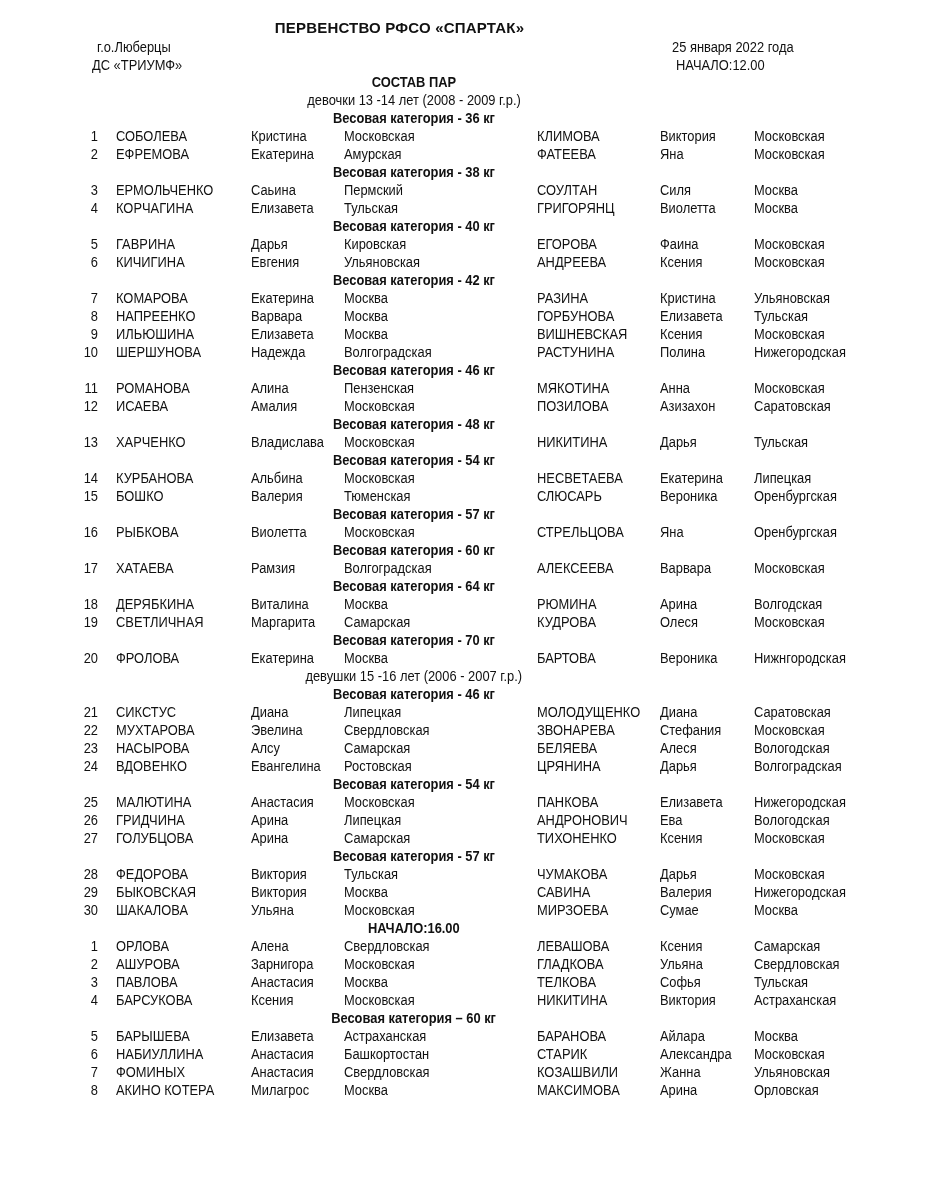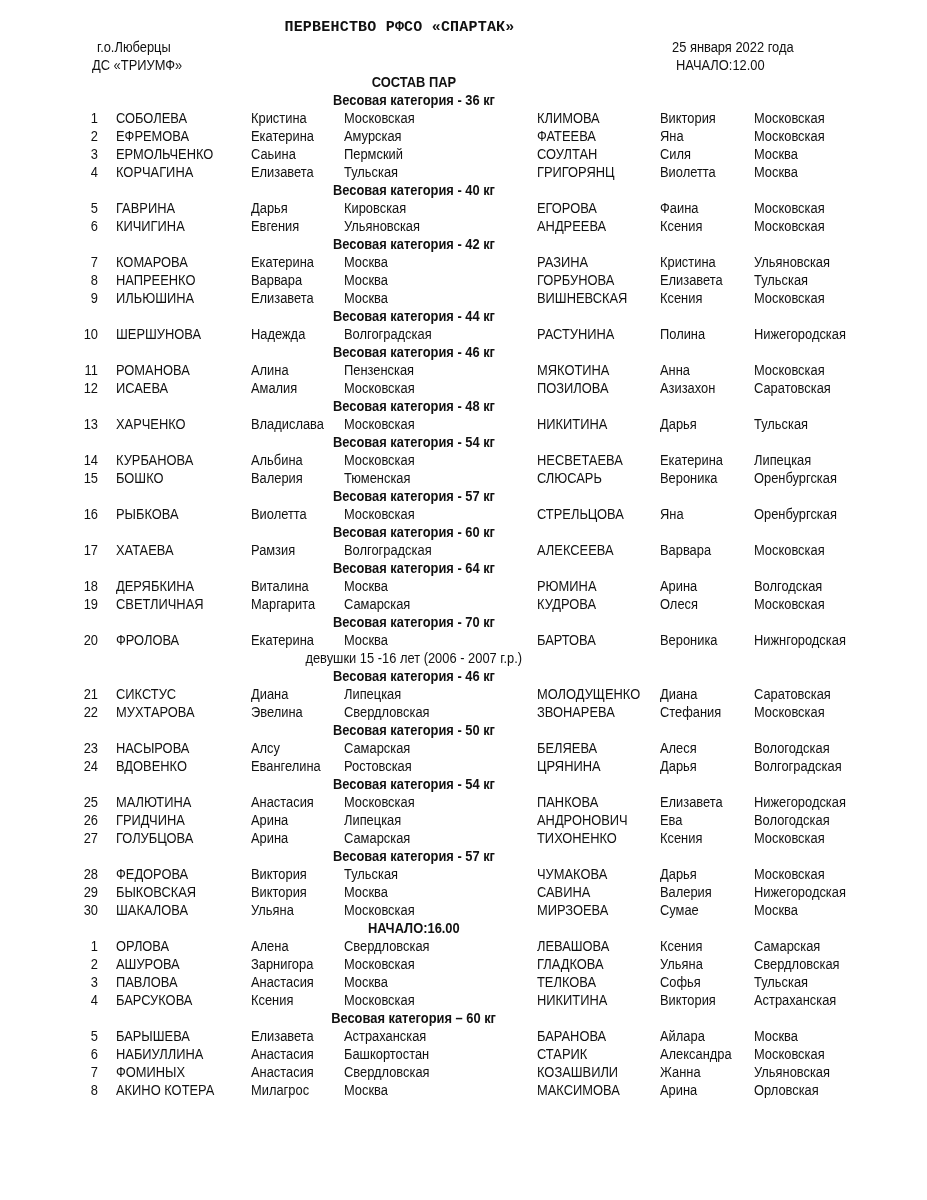--- a/index.html
+++ b/index.html
@@ -1,17 +1,17 @@
 <!DOCTYPE html>
 <html><head>
 <meta charset="utf-8">
 <style>
   html, body { margin: 0; padding: 0; background: #ffffff; }
   body { width: 927px; height: 1200px; position: relative; overflow: hidden; color: #111; font-family: "Liberation Sans", sans-serif; }
-  .title { position: absolute; top: 19px; left: 0; width: 799px; text-align: center; font-family: Liberation Mono, monospace; font-weight: bold; font-size: 15px; letter-spacing: 0.2px; }
+  .title { position: absolute; top: 19px; left: 0; width: 799px; text-align: center; font-family: Liberation Sans, sans-serif; font-weight: bold; font-size: 15px; letter-spacing: 0.2px; }
   .hdr { position: absolute; font-size: 14px; line-height: 18px; transform: scaleX(0.92); transform-origin: left top; }
   #doc { position: absolute; top: 73px; left: 0; width: 927px; }
   .line { height: 18px; line-height: 18px; font-size: 14px; position: relative; white-space: nowrap; }
   .center { text-align: center; width: 828px; }
   .center span { display: inline-block; transform: scaleX(0.92); }
   .bold { font-weight: bold; }
   .c { position: absolute; top: 0; transform: scaleX(0.92); transform-origin: left center; }
   .c-num { left: 82px; width: 16px; text-align: right; transform-origin: right center; }
   .c-ln1 { left: 116px; }
   .c-fn1 { left: 251px; }
@@ -24,39 +24,41 @@
 <body>
 
 <div class="title">ПЕРВЕНСТВО РФСО «СПАРТАК»</div>
 <div class="hdr" style="top:38px;left:97px;">г.о.Люберцы</div>
 <div class="hdr" style="top:56px;left:92px;">ДС «ТРИУМФ»</div>
 <div class="hdr" style="top:38px;left:672px;">25 января 2022 года</div>
 <div class="hdr" style="top:56px;left:676px;">НАЧАЛО:12.00</div>
 
 <div id="doc">
   <div class="line center bold"><span>СОСТАВ  ПАР</span></div>
+<div class="line center"><span>девочки 13 -14 лет  (2008 - 2009 г.р.)</span></div>
     <div class="line center bold"><span>Весовая категория - 36 кг</span></div>
     <div class="line">
       <span class="c c-num">1</span>
       <span class="c c-ln1">СОБОЛЕВА</span>
       <span class="c c-fn1">Кристина</span>
       <span class="c c-rg1">Московская</span>
       <span class="c c-ln2">КЛИМОВА</span>
       <span class="c c-fn2">Виктория</span>
       <span class="c c-rg2">Московская</span>
     </div>
     <div class="line">
       <span class="c c-num">2</span>
       <span class="c c-ln1">ЕФРЕМОВА</span>
       <span class="c c-fn1">Екатерина</span>
       <span class="c c-rg1">Амурская</span>
       <span class="c c-ln2">ФАТЕЕВА</span>
       <span class="c c-fn2">Яна</span>
       <span class="c c-rg2">Московская</span>
     </div>
+    <div class="line center bold"><span>Весовая категория - 38 кг</span></div>
     <div class="line">
       <span class="c c-num">3</span>
       <span class="c c-ln1">ЕРМОЛЬЧЕНКО</span>
       <span class="c c-fn1">Саьина</span>
       <span class="c c-rg1">Пермский</span>
       <span class="c c-ln2">СОУЛТАН</span>
       <span class="c c-fn2">Силя</span>
       <span class="c c-rg2">Москва</span>
     </div>
     <div class="line">
@@ -108,21 +110,20 @@
     </div>
     <div class="line">
       <span class="c c-num">9</span>
       <span class="c c-ln1">ИЛЬЮШИНА</span>
       <span class="c c-fn1">Елизавета</span>
       <span class="c c-rg1">Москва</span>
       <span class="c c-ln2">ВИШНЕВСКАЯ</span>
       <span class="c c-fn2">Ксения</span>
       <span class="c c-rg2">Московская</span>
     </div>
-    <div class="line center bold"><span>Весовая категория - 44 кг</span></div>
     <div class="line">
       <span class="c c-num">10</span>
       <span class="c c-ln1">ШЕРШУНОВА</span>
       <span class="c c-fn1">Надежда</span>
       <span class="c c-rg1">Волгоградская</span>
       <span class="c c-ln2">РАСТУНИНА</span>
       <span class="c c-fn2">Полина</span>
       <span class="c c-rg2">Нижегородская</span>
     </div>
     <div class="line center bold"><span>Весовая категория - 46 кг</span></div>
@@ -235,21 +236,20 @@
     </div>
     <div class="line">
       <span class="c c-num">22</span>
       <span class="c c-ln1">МУХТАРОВА</span>
       <span class="c c-fn1">Эвелина</span>
       <span class="c c-rg1">Свердловская</span>
       <span class="c c-ln2">ЗВОНАРЕВА</span>
       <span class="c c-fn2">Стефания</span>
       <span class="c c-rg2">Московская</span>
     </div>
-    <div class="line center bold"><span>Весовая категория - 50 кг</span></div>
     <div class="line">
       <span class="c c-num">23</span>
       <span class="c c-ln1">НАСЫРОВА</span>
       <span class="c c-fn1">Алсу</span>
       <span class="c c-rg1">Самарская</span>
       <span class="c c-ln2">БЕЛЯЕВА</span>
       <span class="c c-fn2">Алеся</span>
       <span class="c c-rg2">Вологодская</span>
     </div>
     <div class="line">

